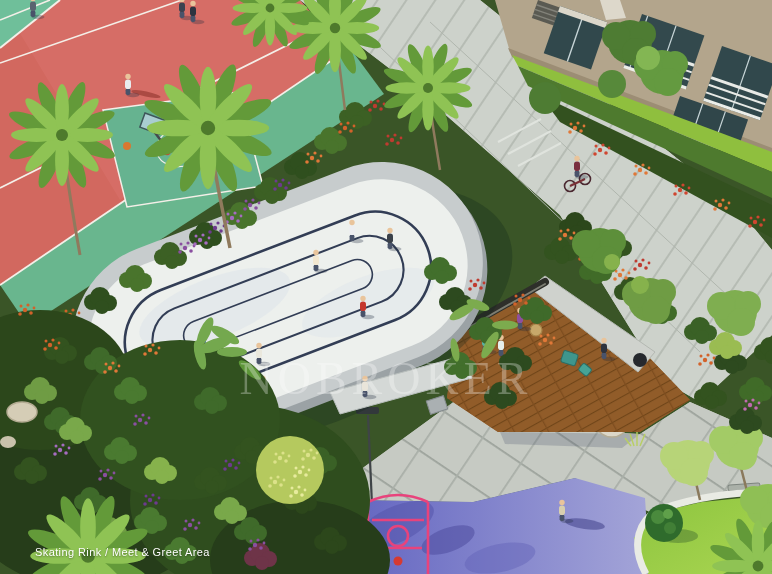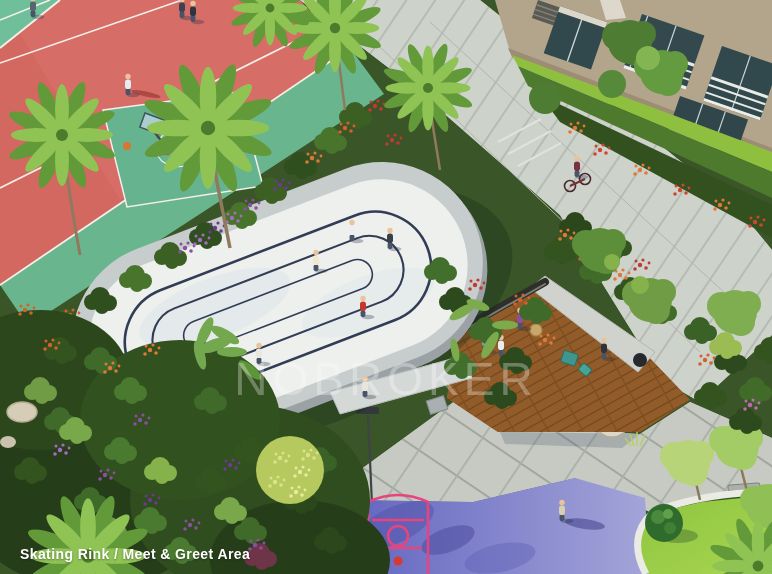--- a/index.html
+++ b/index.html
@@ -2,28 +2,28 @@
 <html><head>
 <meta charset="utf-8">
 <style>
   html,body{margin:0;padding:0;background:#222;}
   .photo{position:relative;width:772px;height:574px;overflow:hidden;
          font-family:"Liberation Sans",sans-serif;background:#3a5527;}
   .photo svg{position:absolute;left:0;top:0;}
   .watermark{
     position:absolute;left:0;top:352px;width:100%;
     text-align:center;
-    font-family:Liberation Sans, sans-serif;
+    font-family:Liberation Serif, serif;
     font-size:46px;font-weight:400;letter-spacing:5px;
     color:rgba(255,255,255,0.30);
     user-select:none;pointer-events:none;white-space:nowrap;
   }
   .caption{
-    position:absolute;left:20px;top:546px;
-    font-size:14px;font-weight:700;letter-spacing:.4px;
+    position:absolute;left:35px;top:546px;
+    font-size:11px;font-weight:400;letter-spacing:.4px;
     color:#ffffff;text-shadow:0 1px 2px rgba(0,0,0,.4);
     white-space:nowrap;
   }
 </style>
 </head>
 <body>
 
 <div class="photo">
 <svg width="772" height="574" viewBox="0 0 772 574" xmlns="http://www.w3.org/2000/svg">
   <defs>

